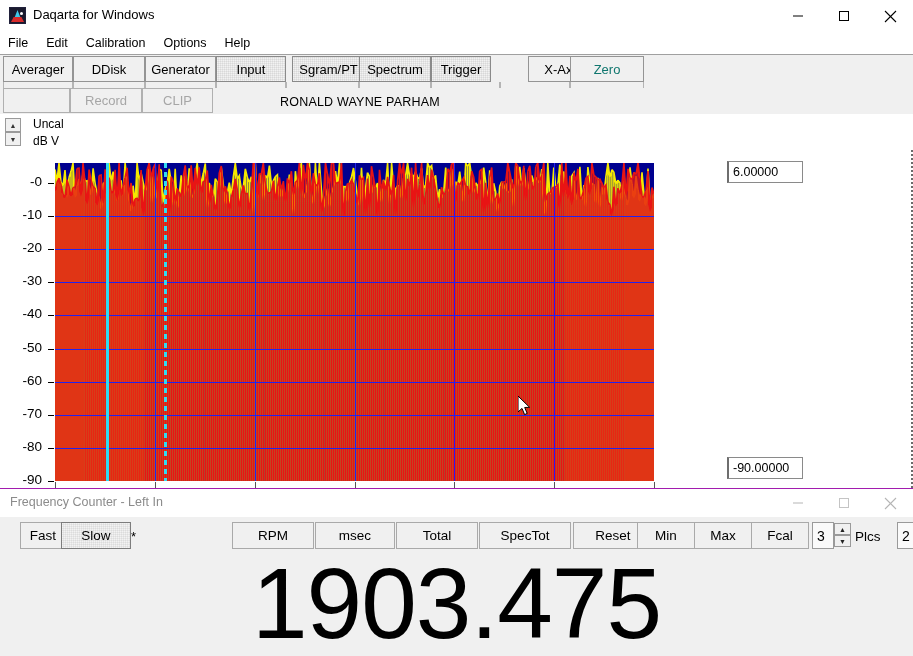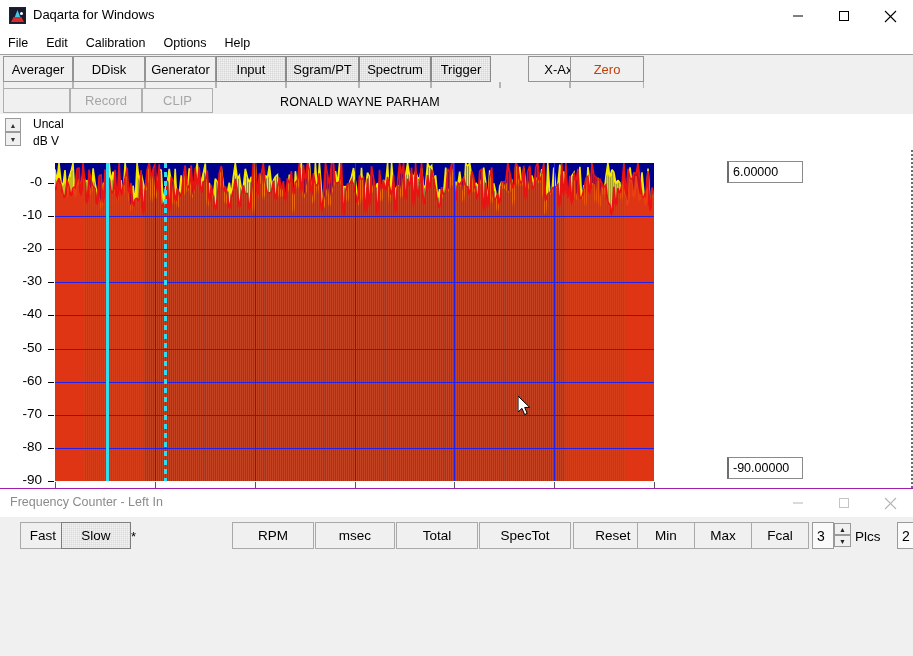--- a/index.html
+++ b/index.html
@@ -36,21 +36,21 @@
   .tabstrip{position:absolute;left:0;top:54px;width:913px;height:38px;background:#f0f0f0;
             border-top:1px solid #a0a0a0;}
   .tab{position:absolute;top:1px;height:26px;box-sizing:border-box;
        border:1px solid #949494;background:#f0f0f0;
        display:flex;align-items:center;justify-content:center;font-size:13px;color:#000;}
   .tab.active{background-color:#f2f2f2;
     background-image:
       repeating-linear-gradient(0deg,rgba(255,255,255,0) 0 1px, rgba(0,0,0,0.055) 1px 2px),
       repeating-linear-gradient(90deg,rgba(255,255,255,0) 0 1px, rgba(0,0,0,0.055) 1px 2px);
     border-color:#8a8a8a;}
-  .tab.disabled{color:#c2410c;}
+  .tab.disabled{color:#0f766e;}
   .subtab{position:absolute;top:27px;height:11px;box-sizing:border-box;
           border:1px solid #b4b4b4;border-top:none;background:#f0f0f0;}
 
   
   .recrow{position:absolute;left:0;top:88px;width:913px;height:26px;background:#f0f0f0;}
   .recbtn{position:absolute;top:0;height:25px;box-sizing:border-box;border:1px solid #b0b0b0;
           background:#f0f0f0;display:flex;align-items:center;justify-content:center;
           font-size:13px;color:#a6a6a6;}
   .recbtn.blank{color:transparent;}
   .user-name{position:absolute;left:280px;top:95px;font-size:12.5px;color:#000;letter-spacing:.2px;}
@@ -169,21 +169,21 @@
 
     <div class="tabstrip" id="tabstrip">
         <div class="tab" style="left: 3px; width: 70px;">Averager</div>
         <div class="subtab" style="left: 3px; width: 70px;"></div>
         <div class="tab" style="left: 73px; width: 72px;">DDisk</div>
         <div class="subtab" style="left: 73px; width: 72px;"></div>
         <div class="tab" style="left: 145px; width: 71px;">Generator</div>
         <div class="subtab" style="left: 145px; width: 71px;"></div>
         <div class="tab active" style="left: 216px; width: 70px;">Input</div>
         <div class="subtab" style="left: 216px; width: 70px;"></div>
-        <div class="tab active" style="left: 286px; width: 73px;">Sgram/PT</div>
+        <div class="tab active" style="left: 292px; width: 73px;">Sgram/PT</div>
         <div class="subtab" style="left: 286px; width: 73px;"></div>
         <div class="tab active" style="left: 359px; width: 72px;">Spectrum</div>
         <div class="subtab" style="left: 359px; width: 72px;"></div>
         <div class="tab active" style="left: 431px; width: 60px;">Trigger</div>
         <div class="subtab" style="left: 431px; width: 69px;"></div>
         <div class="tab" style="left: 528px; width: 70px;">X-Axis</div>
         <div class="subtab" style="left: 500px; width: 70px;"></div>
         <div class="tab disabled" style="left: 570px; width: 74px;">Zero</div>
         <div class="subtab" style="left: 570px; width: 74px;"></div>
       </div>
@@ -319,15 +319,16 @@
         <div class="fcbtn" style="left: 232px; width: 82px;">RPM</div>
         <div class="fcbtn" style="left: 315px; width: 80px;">msec</div>
         <div class="fcbtn" style="left: 396px; width: 82px;">Total</div>
         <div class="fcbtn" style="left: 479px; width: 92px;">SpecTot</div>
         <div class="fcbtn" style="left: 573px; width: 80px;">Reset</div>
         <div class="fcbtn" style="left: 637px; width: 58px;">Min</div>
         <div class="fcbtn" style="left: 694px; width: 58px;">Max</div>
         <div class="fcbtn" style="left: 751px; width: 58px;">Fcal</div>
       </div>
 
+    <div class="bigval" style="top:64px;position:absolute;">1903.475</div>
   </div>
 
 </div>
 
 </body></html>

